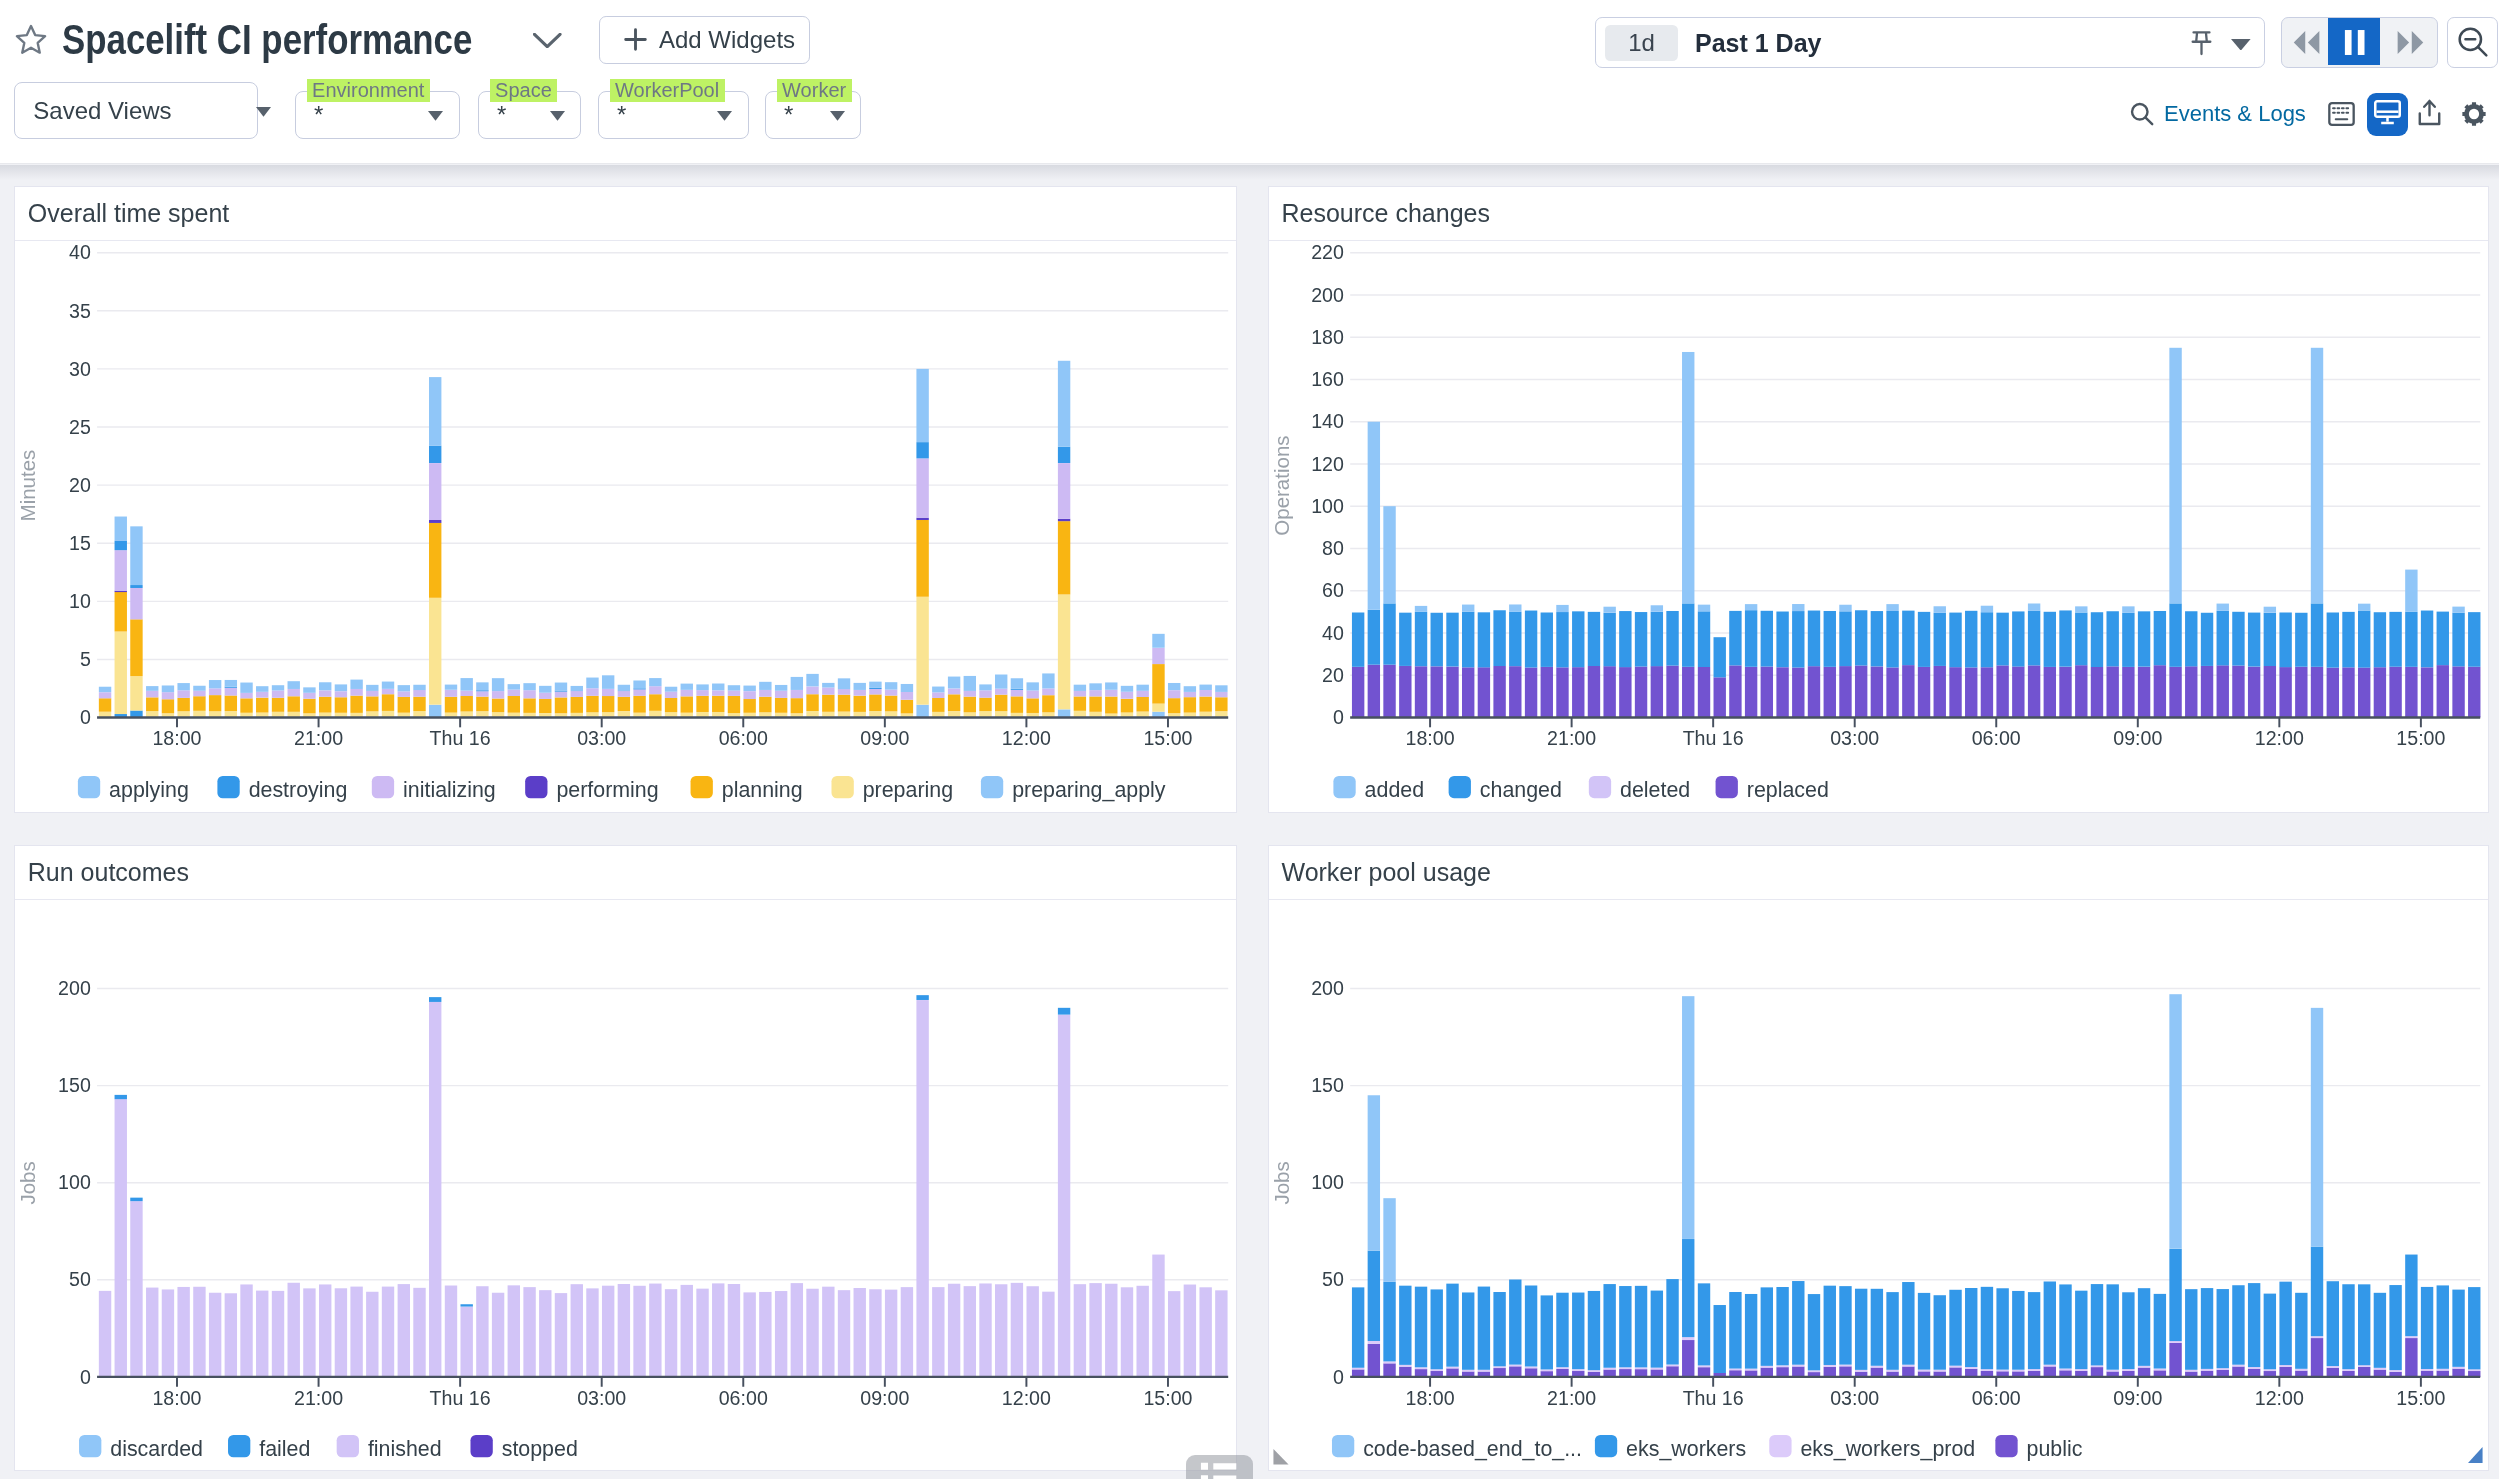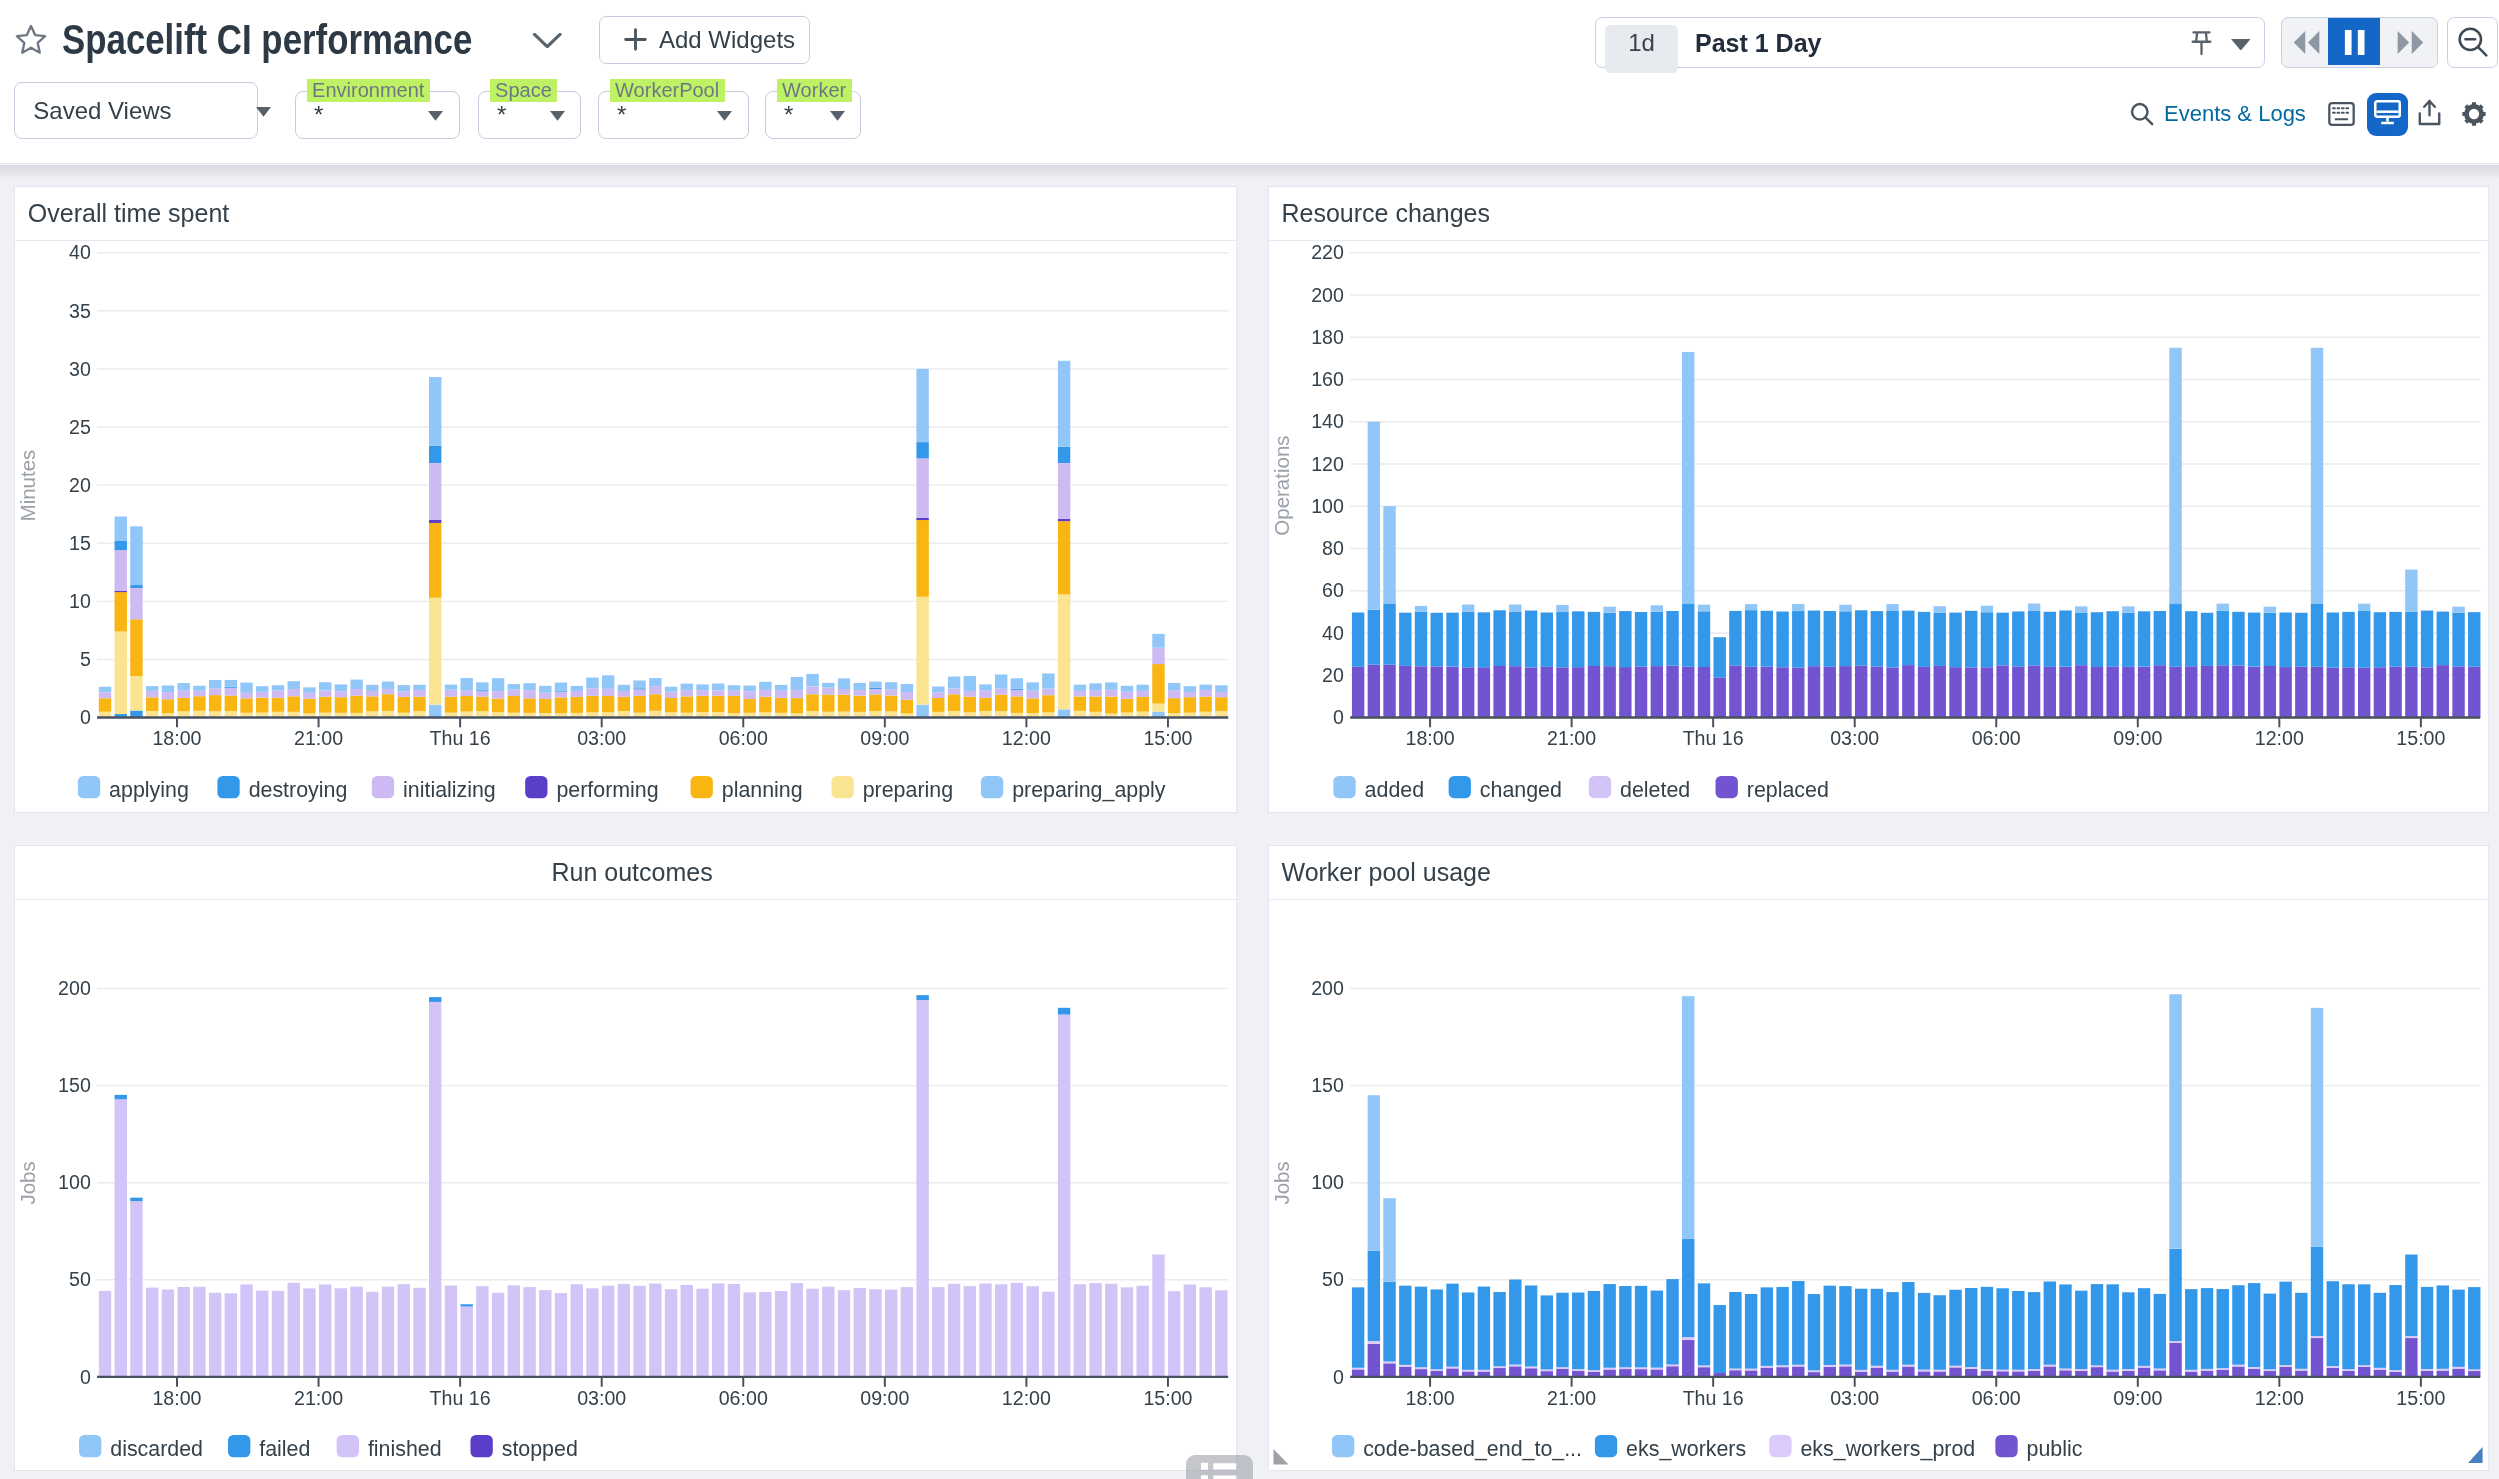--- a/index.html
+++ b/index.html
@@ -57,21 +57,21 @@
   </div>
   <div class="fieldbox" style="left:765px;top:91px;width:96px;height:48px;">
     <span class="lbl">Worker</span>
       <span class="val">*</span>
       <svg width="15" height="9.8" viewBox="0 0 17 11" style="position:absolute;left:64px;top:19px;">
         <path d="M0 0 H17 L8.5 11 Z" fill="#57616C"></path>
       </svg>
   </div>
 
   <div class="btn" style="left:1595px;top:17px;width:670px;height:51px;border-color:#C9CFE2;">
-    <div style="position:absolute;left:9px;top:7.1px;width:73px;height:48px;background:#E7EAEE;border-radius:5.4px;font-size:24px;color:#39434E;text-align:center;line-height:36px;">1d</div>
+    <div style="position:absolute;left:9px;top:7.1px;width:73px;height:36px;background:#E7EAEE;border-radius:5.4px;font-size:24px;color:#39434E;text-align:center;line-height:36px;">1d</div>
     <span style="position:absolute;left:99px;top:50%;transform:translateY(-50%);font-size:25px;font-weight:600;color:#232E3C;">Past 1 Day</span>
     <svg width="23" height="27" viewBox="0 0 26 30" style="position:absolute;left:594px;top:11.6px;">
         <path d="M4 2.5 H22 M8 2.5 L7 13 H19 L18 2.5 M3 13 H23 M13 13 V27" fill="none" stroke="#57616C" stroke-width="2.6" stroke-linecap="round" stroke-linejoin="round"></path>
       </svg>
     <svg width="19.6" height="11.6" viewBox="0 0 22 13" style="position:absolute;left:635px;top:20.5px;">
         <path d="M0 0 H22 L11 13 Z" fill="#57616C"></path>
       </svg>
   </div>
 
   <div style="position:absolute;left:2281px;top:17px;width:157px;height:51px;border:1.8px solid #C9CFE2;border-radius:7.1px;background:#F0F2F5;overflow:hidden;">
@@ -705,21 +705,21 @@
 <rect x="72.2" y="599.5" width="25" height="25" rx="6" fill="#90C6F8"></rect>
 <text x="107.2" y="623" font-size="24" fill="#35414A">added</text>
 <rect x="201.4" y="599.5" width="25" height="25" rx="6" fill="#3398E9"></rect>
 <text x="236.4" y="623" font-size="24" fill="#35414A">changed</text>
 <rect x="358.6" y="599.5" width="25" height="25" rx="6" fill="#D2C4F7"></rect>
 <text x="393.6" y="623" font-size="24" fill="#35414A">deleted</text>
 <rect x="500.7" y="599.5" width="25" height="25" rx="6" fill="#7253D0"></rect>
 <text x="535.7" y="623" font-size="24" fill="#35414A">replaced</text>
 </svg>
 </div>
-<div class="panel" style="left:14.3px;top:845px;width:1223px;height:626px;text-align:center;">
+<div class="panel" style="left:14.3px;top:845px;width:1223px;height:626px;">
   <div class="ptitle">Run outcomes</div>
   <svg width="1223" height="573" viewBox="0 0 1371 642" style="position:absolute;left:0;top:54px;">
 <line x1="92" y1="99.0" x2="1360" y2="99.0" stroke="#EAEAEF" stroke-width="1.6"></line>
 <text x="85" y="106.5" font-size="22" fill="#35414A" text-anchor="end">200</text>
 <line x1="92" y1="207.9" x2="1360" y2="207.9" stroke="#EAEAEF" stroke-width="1.6"></line>
 <text x="85" y="215.4" font-size="22" fill="#35414A" text-anchor="end">150</text>
 <line x1="92" y1="316.8" x2="1360" y2="316.8" stroke="#EAEAEF" stroke-width="1.6"></line>
 <text x="85" y="324.2" font-size="22" fill="#35414A" text-anchor="end">100</text>
 <line x1="92" y1="425.6" x2="1360" y2="425.6" stroke="#EAEAEF" stroke-width="1.6"></line>
 <text x="85" y="433.1" font-size="22" fill="#35414A" text-anchor="end">50</text>

